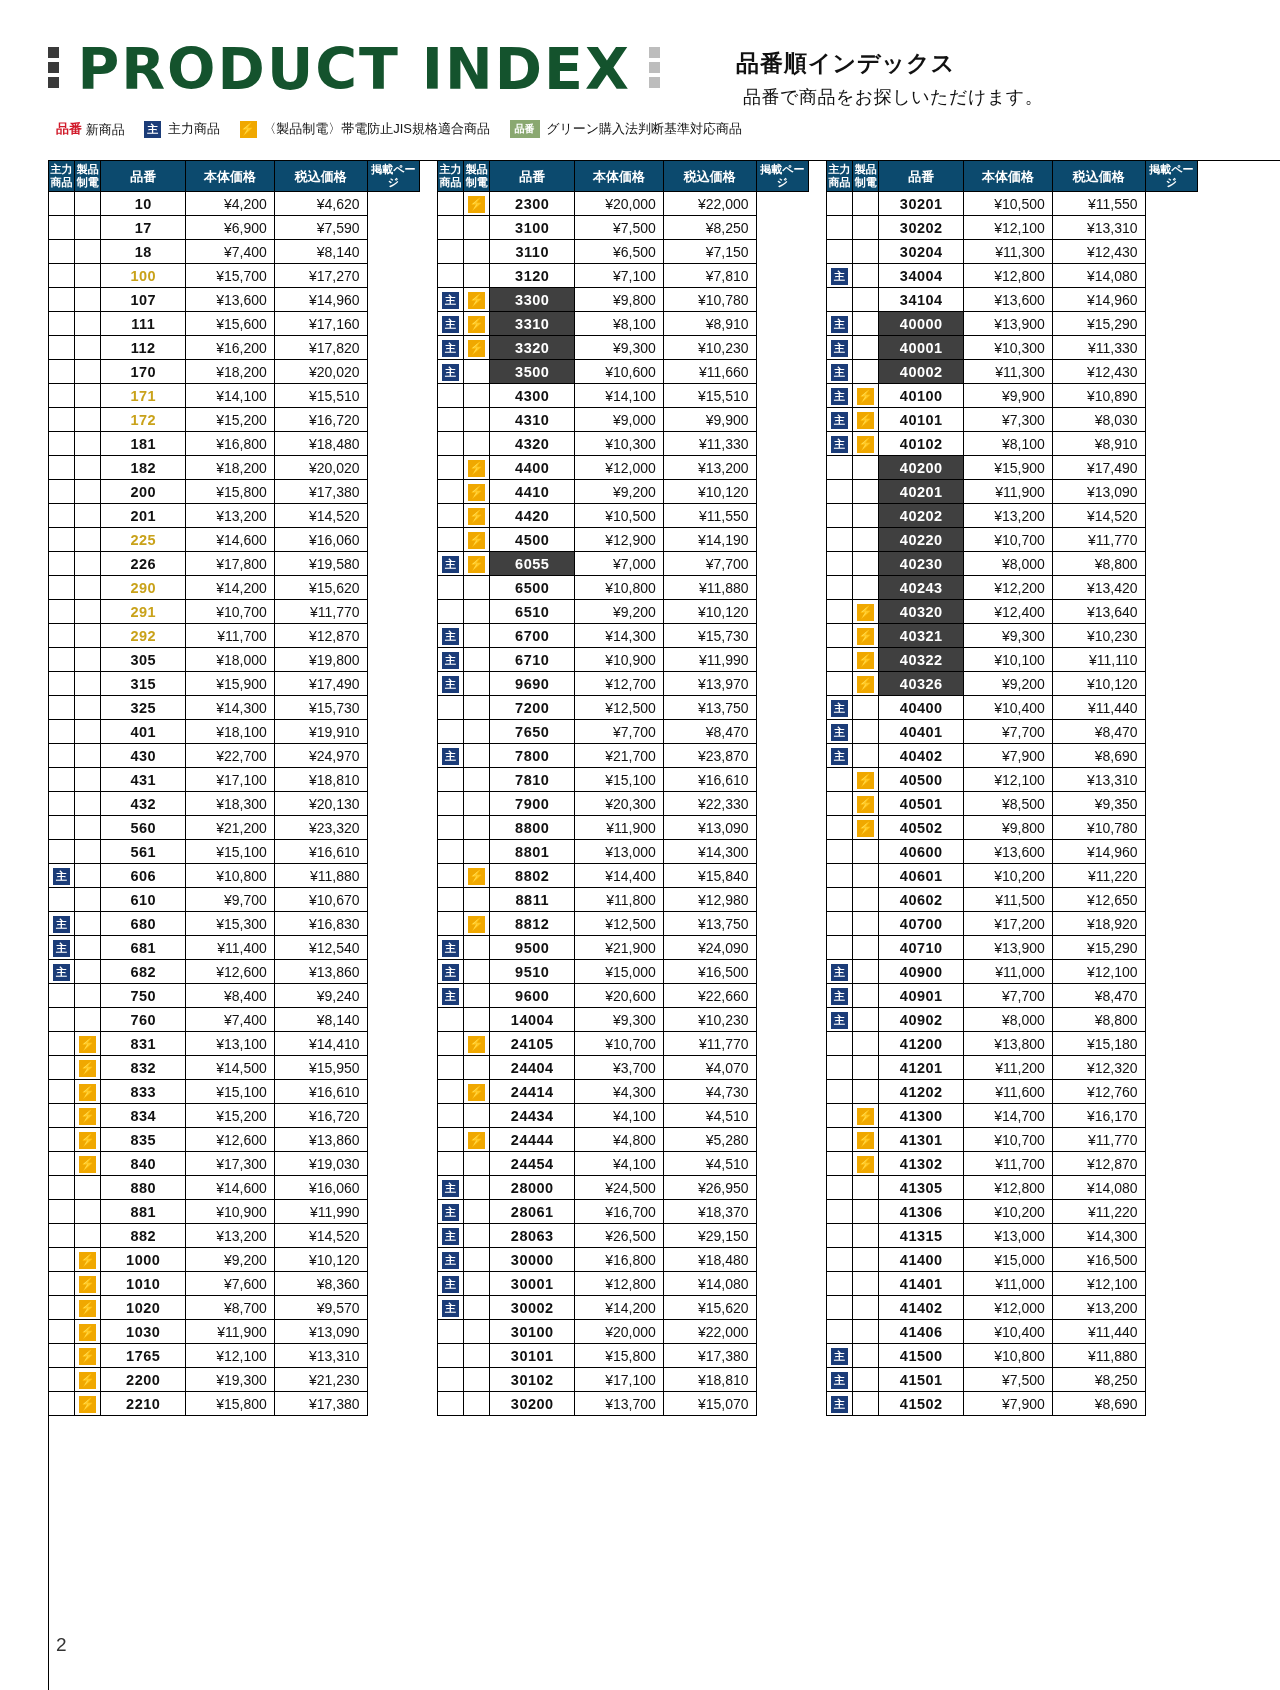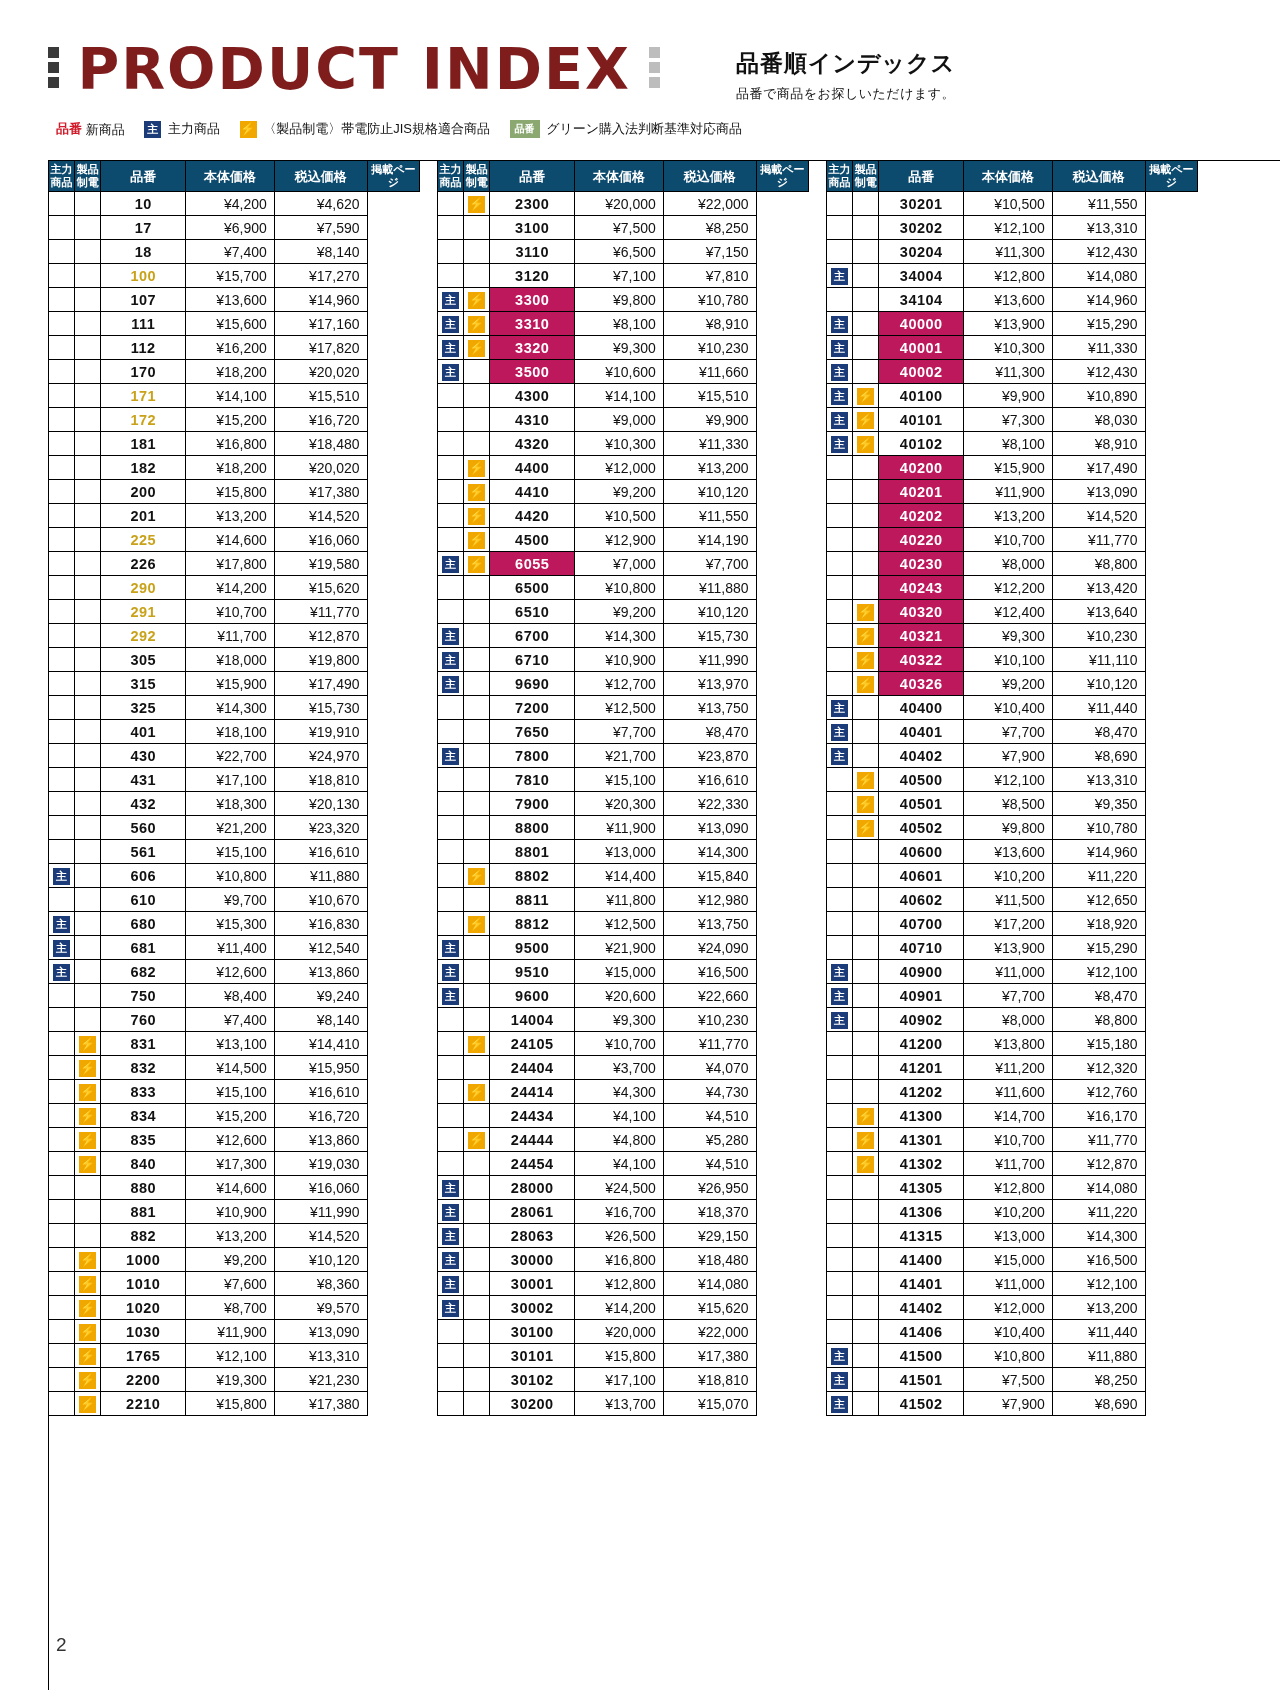--- a/index.html
+++ b/index.html
@@ -12,26 +12,26 @@
   .page{position:absolute;left:0;top:0;width:1280px;height:1690px;}
 
   
   .header{position:absolute;left:48px;top:38px;width:1190px;height:76px;}
   .dots{display:inline-block;vertical-align:middle;}
   .dots i{display:block;width:11px;height:11px;background:#3a3a3a;margin-bottom:4px;}
   .dots.light i{background:#bdbdbd;}
   .title{
     display:inline-block;vertical-align:middle;
     font-size:57px;font-weight:bold;letter-spacing:2px;
-    color:#7f1d1d;line-height:62px;margin:0 14px;
+    color:#14532d;line-height:62px;margin:0 14px;
     font-family:"DejaVu Sans",sans-serif;
   }
   .jp-head{position:absolute;left:736px;top:48px;}
   .jp-head .l1{font-size:23px;font-weight:bold;color:#111;letter-spacing:1px;}
-  .jp-head .l2{font-size:13px;color:#111;margin-top:6px;letter-spacing:.5px;}
+  .jp-head .l2{font-size:18px;color:#111;margin-top:6px;letter-spacing:.5px;margin-left:7px;}
 
   
   .legend{position:absolute;left:56px;top:120px;width:1190px;height:22px;font-size:13px;}
   .legend span.item{display:inline-block;margin-right:16px;vertical-align:middle;}
   .lg-new{color:#d11a2a;font-weight:bold;font-size:13px;}
   .badge-main{
     display:inline-block;background:#1b3c78;color:#fff;font-size:11px;font-weight:bold;
     width:17px;height:17px;line-height:17px;text-align:center;vertical-align:middle;margin-right:3px;
   }
   .badge-bolt{
@@ -57,21 +57,21 @@
   thead th.big{font-size:13px;}
   col.c1{width:26px}col.c2{width:26px}col.c3{width:84px}
   col.c4{width:88px}col.c5{width:92px}col.c6{width:52px}
   td.ic{text-align:center;vertical-align:middle;padding:0;}
   td.code{font-weight:bold;text-align:center;letter-spacing:.5px;font-size:14.5px;}
   td.price{text-align:right;padding-right:7px;font-size:14px;}
   td.page{text-align:right;padding-right:6px;font-size:11px;color:#222;}
   tr.dashed td{border-bottom:1px dashed #7a7a7a;}
   tbody tr:last-child td{border-bottom:1px solid #000;}
   td.code.new{color:#c9a21a;}
-  td.green{background:#be185d;color:#ffffff;}
+  td.green{background:#404040;color:#ffffff;}
   .ico-main{display:inline-block;background:#1b3c78;color:#fff;font-size:11px;font-weight:bold;
     width:17px;height:17px;line-height:17px;text-align:center;}
   .ico-bolt{display:inline-block;background:#f0a800;color:#fff;font-size:12px;font-weight:bold;
     width:17px;height:17px;line-height:17px;text-align:center;}
   .pgnum{position:absolute;left:56px;top:1634px;font-size:19px;color:#333;}
   .clear{clear:both;}
 </style>
 </head>
 <body>
 

